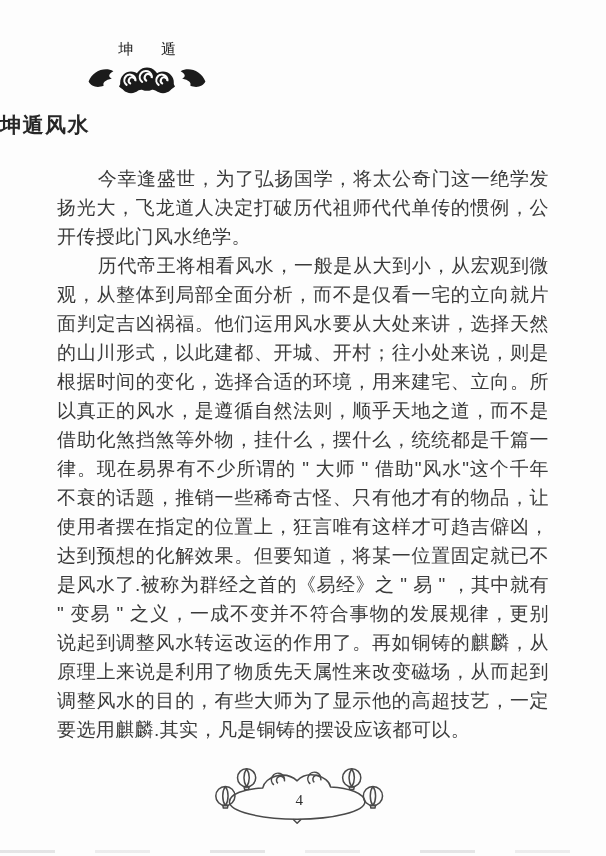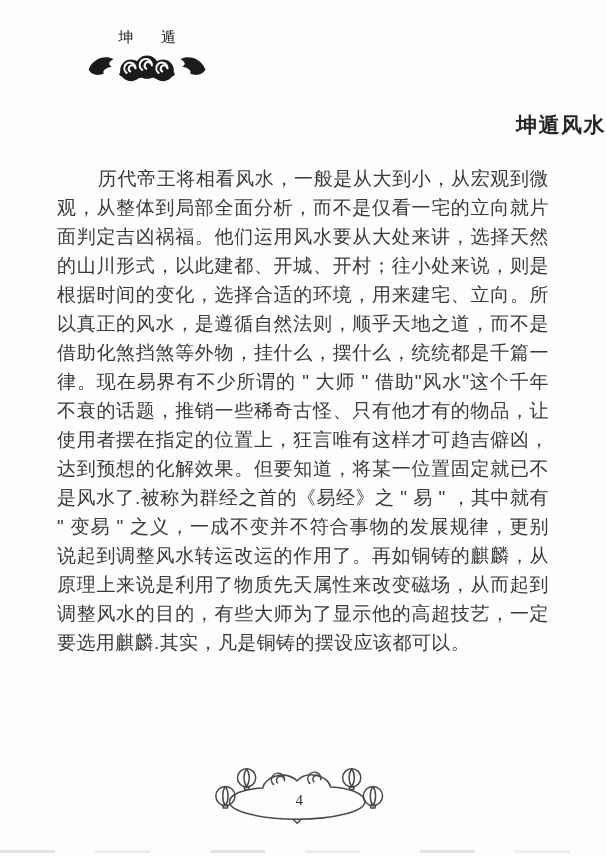--- a/index.html
+++ b/index.html
@@ -7,34 +7,34 @@
   .page {
     position:relative;
     width:606px; height:856px;
     margin:0 auto;
     background:#fdfdfd;
     overflow:hidden;
     font-family:"Liberation Sans","DejaVu Sans",sans-serif;
   }
   
   .logo {
-    position:absolute; top:28px; left:82px; width:130px;
+    position:absolute; top:40px; left:82px; width:130px;
     text-align:center;
   }
   .logo-text {
     font-family:"Liberation Serif","DejaVu Serif",serif;
     font-size:15px; color:#1b1b1b;
     letter-spacing:12px; padding-left:12px; 
     margin-bottom:1px;
   }
   .logo-svg { display:block; margin:0 auto; }
   
   .title {
     position:absolute; top:111px; left:0; right:0;
-    text-align:right;
+    text-align:left;
     font-size:21px; font-weight:bold; color:#262626;
     letter-spacing:1.5px;
   }
   
   .body-text {
     position:absolute; top:164px; left:57px; width:492px;
   }
   .body-text p {
     font-size:19px; line-height:29px;
     color:#3a3a3a;
@@ -91,20 +91,21 @@
           <path d="M69 27.5 a7.6 7.6 0 1 1 12 -4.8 a4.5 4.5 0 1 0 -7 3"></path>
           <path d="M89.5 31 a7 7 0 1 1 11 -4.5 a4.2 4.2 0 1 0 -6.5 2.8"></path>
         </g>
       </svg>
     </div>
   </header>
 
   <h1 class="title">坤遁风水</h1>
 
   <main class="body-text">
+    <p>今幸逢盛世，为了弘扬国学，将太公奇门这一绝学发扬光大，飞龙道人决定打破历代祖师代代单传的惯例，公开传授此门风水绝学。</p>
     <p>历代帝王将相看风水，一般是从大到小，从宏观到微观，从整体到局部全面分析，而不是仅看一宅的立向就片面判定吉凶祸福。他们运用风水要从大处来讲，选择天然的山川形式，以此建都、开城、开村；往小处来说，则是根据时间的变化，选择合适的环境，用来建宅、立向。所以真正的风水，是遵循自然法则，顺乎天地之道，而不是借助化煞挡煞等外物，挂什么，摆什么，统统都是千篇一律。现在易界有不少所谓的 " 大师 " 借助"风水"这个千年不衰的话题，推销一些稀奇古怪、只有他才有的物品，让使用者摆在指定的位置上，狂言唯有这样才可趋吉僻凶，达到预想的化解效果。但要知道，将某一位置固定就已不是风水了.被称为群经之首的《易经》之 " 易 " ，其中就有 " 变易 " 之义，一成不变并不符合事物的发展规律，更别说起到调整风水转运改运的作用了。再如铜铸的麒麟，从原理上来说是利用了物质先天属性来改变磁场，从而起到调整风水的目的，有些大师为了显示他的高超技艺，一定要选用麒麟.其实，凡是铜铸的摆设应该都可以。</p>
 
   </main>
 
   <footer>
     <div class="footer-ornament">
       <svg width="192" height="82" viewBox="0 0 190 80" aria-hidden="true">
         <g fill="none" stroke="#4a4a4a" stroke-width="1.5" stroke-linejoin="round">
 
           <path d="M26 45 C26 37 41 32 59 31 C61 20 81 13 93 24 C103 13 124 19 126 30 C144 31 160 36 160 45 C160 54 130 62 93 62 C56 62 26 54 26 45 Z"></path>

